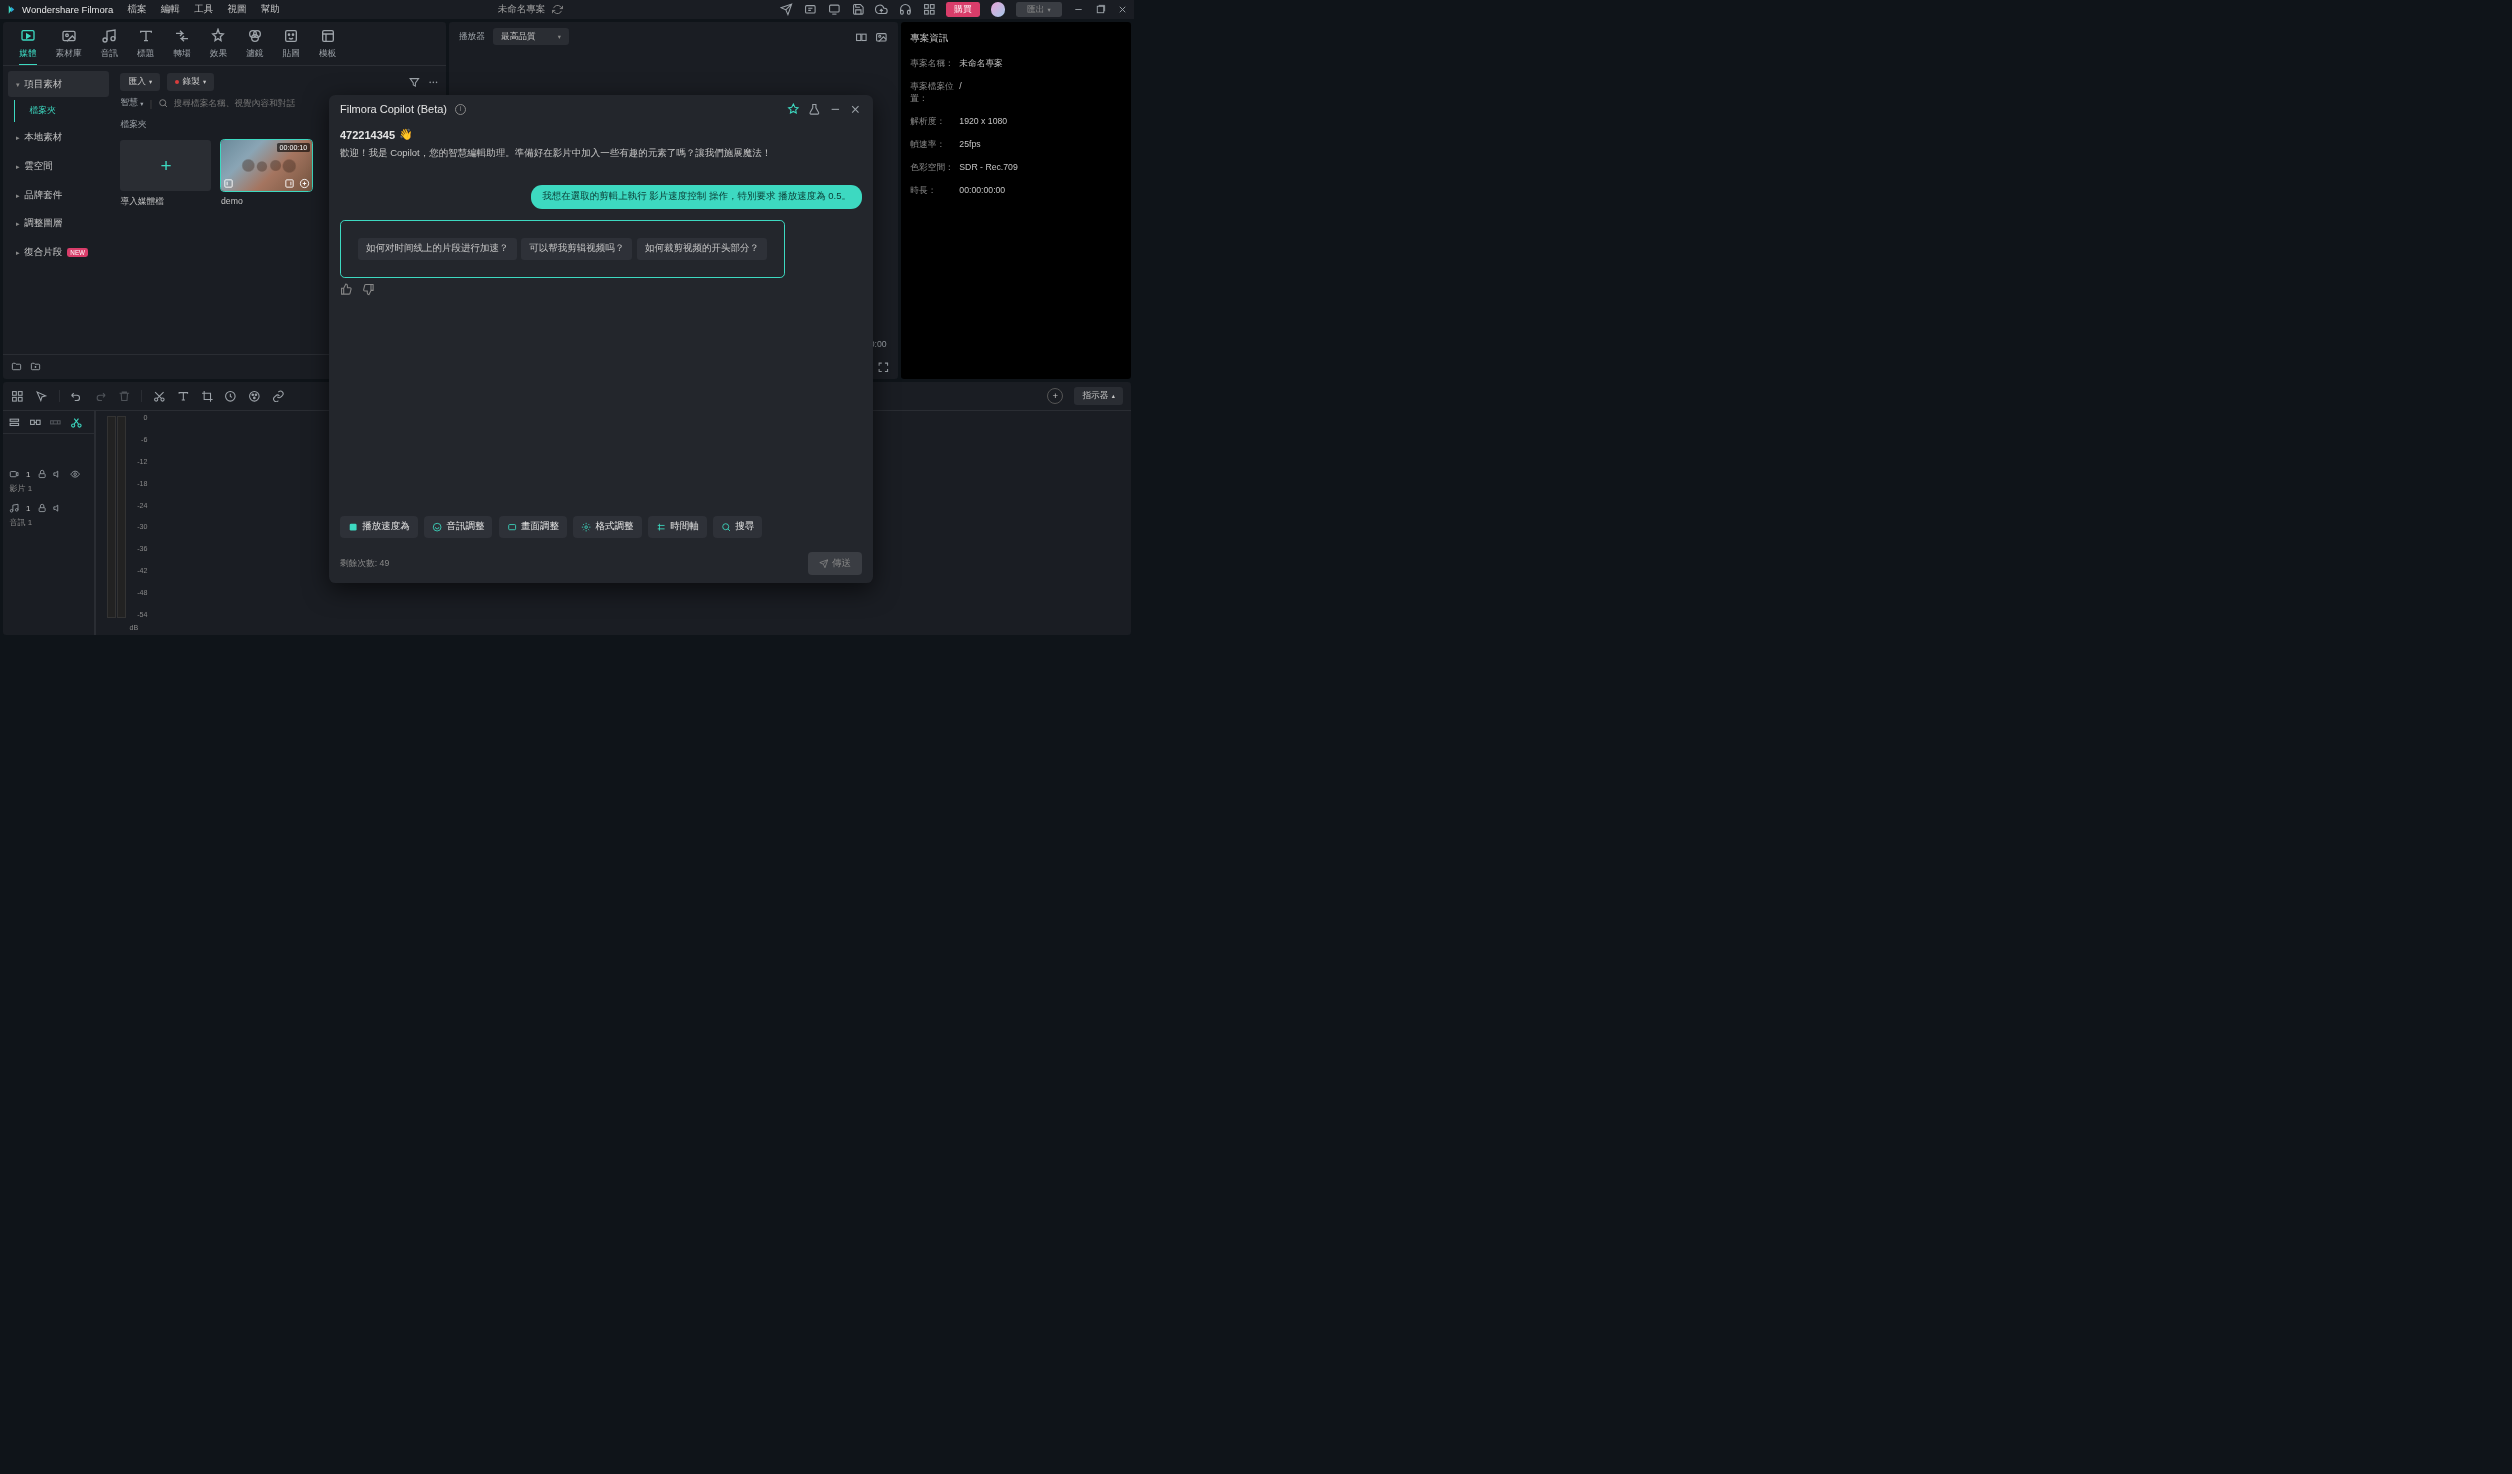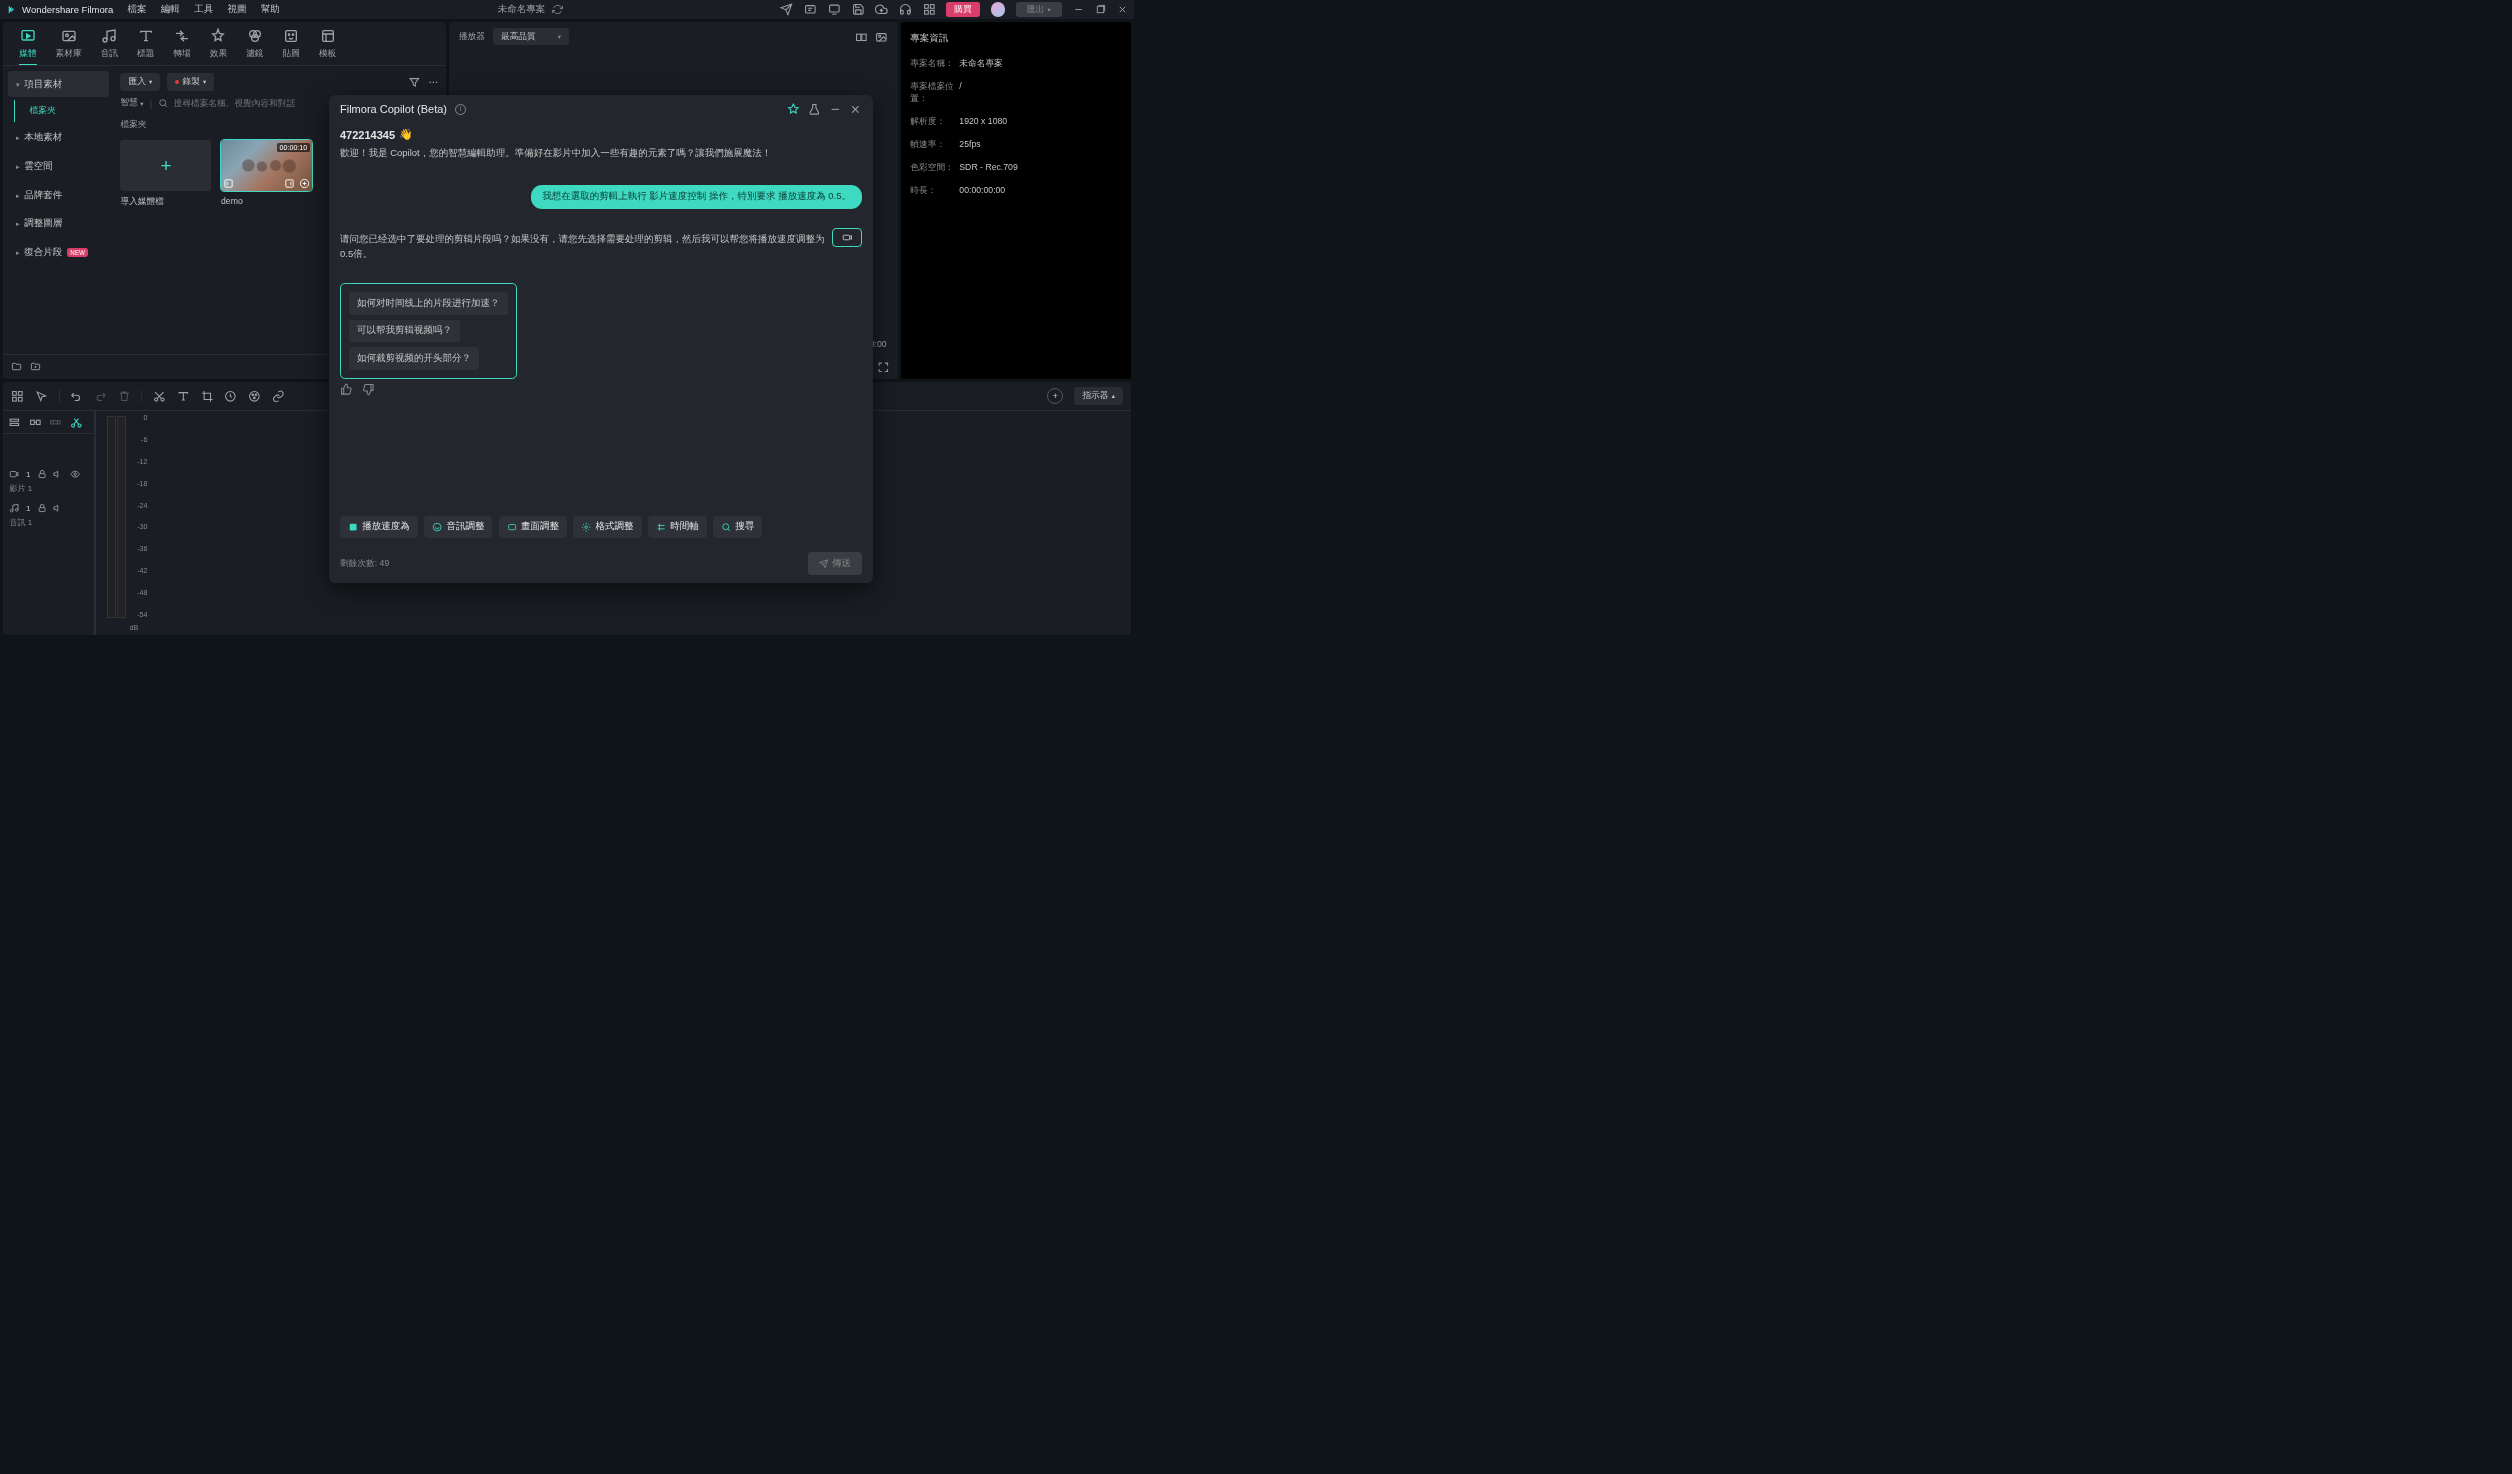--- a/index.html
+++ b/index.html
@@ -134,21 +134,21 @@
 .copilot-greet { font-size: 9.5px; color: #c5c5c5; margin-top: 4.8px; line-height: 1.5; }
 
 .msg-user { margin-top: 24px; display: flex; justify-content: flex-end; }
 .msg-user .bubble { background: #3dd9c1; color: #0a3a33; padding: 5.5px 11px; border-radius: 11px; font-size: 9.5px; max-width: 85%; }
 
 .msg-assistant { margin-top: 19px; display: flex; gap: 6.3px; align-items: flex-start; }
 .msg-assistant .txt { flex: 1; font-size: 9.5px; color: #c5c5c5; line-height: 1.6; padding: 3.2px 0; }
 .msg-assistant .try-btn { width: 30px; height: 19px; border: 1.6px solid #3dd9c1; border-radius: 4px; display: flex; align-items: center; justify-content: center; cursor: pointer; }
 .msg-assistant .try-btn svg { width: 12.7px; height: 11px; color: #c5c5c5; }
 
-.suggestions { margin-top: 19px; border: 1.6px solid #3dd9c1; border-radius: 4.8px; padding: 8px; display: inline-flex; flex-direction: column; gap: 4.8px; align-items: flex-start; }
+.suggestions { margin-top: 11px; border: 1.6px solid #3dd9c1; border-radius: 4.8px; padding: 17px; display: inline-flex; flex-direction: row; gap: 4.8px; align-items: flex-start; }
 .sugg-chip { background: #2e3138; padding: 4.8px 8px; border-radius: 3.2px; font-size: 9.5px; color: #c5c5c5; cursor: pointer; }
 
 .feedback-row { display: flex; gap: 9.5px; margin-top: 4.8px; }
 .feedback-row .fb { width: 12.7px; height: 12.7px; color: #888; cursor: pointer; }
 
 .copilot-chips { display: flex; gap: 6.3px; padding: 0 11px 6.3px; flex-wrap: wrap; }
 .cat-chip { background: #2e3138; padding: 4.8px 8px; border-radius: 4px; font-size: 9.5px; color: #e5e5e5; display: flex; align-items: center; gap: 4px; cursor: pointer; }
 .cat-chip .ci { width: 10.3px; height: 10.3px; color: #3dd9c1; }
 
 .copilot-input { margin: 0 11px; background: #2e3138; border-radius: 4.8px; padding: 8px 9.5px; height: 41px; }
@@ -650,29 +650,20 @@
     <div class="copilot-user">
         <span>472214345</span>
         <span>👋</span>
       </div>
     <div class="copilot-greet">歡迎！我是 Copilot，您的智慧編輯助理。準備好在影片中加入一些有趣的元素了嗎？讓我們施展魔法！</div>
 
     <div class="msg-user">
       <div class="bubble">我想在選取的剪輯上執行 影片速度控制 操作，特別要求 播放速度為 0.5。</div>
     </div>
 
-    <div class="msg-assistant">
-      <div class="txt">请问您已经选中了要处理的剪辑片段吗？如果没有，请您先选择需要处理的剪辑，然后我可以帮您将播放速度调整为0.5倍。</div>
-      <div class="try-btn">
-          <svg viewBox="0 0 24 24" fill="none" stroke="currentColor" stroke-width="2">
-            <rect x="3" y="7" width="14" height="10" rx="2"></rect>
-            <path d="M17 10l4-2v8l-4-2"></path>
-          </svg>
-        </div>
-    </div>
 
     <div class="suggestions">
       <div class="sugg-chip">如何对时间线上的片段进行加速？</div>
       <div class="sugg-chip">可以帮我剪辑视频吗？</div>
       <div class="sugg-chip">如何裁剪视频的开头部分？</div>
     </div>
 
     <div class="feedback-row">
       <svg class="fb" viewBox="0 0 24 24" fill="none" stroke="currentColor" stroke-width="2">
           <path d="M7 10v11H3V10h4zM7 10l4-8a3 3 0 013 3v4h5a2 2 0 012 2l-2 8a2 2 0 01-2 2H7"></path>

